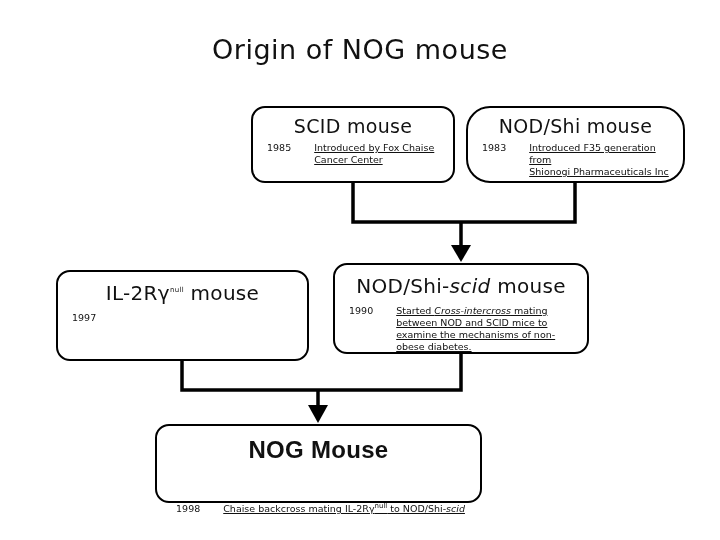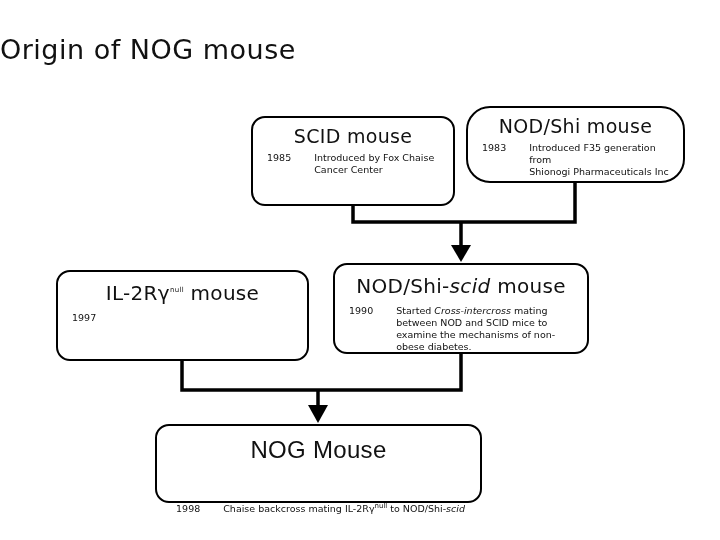--- a/index.html
+++ b/index.html
@@ -14,21 +14,21 @@
     width: 720px;
     height: 540px;
     background: #ffffff;
     overflow: hidden;
   }
   .title {
     position: absolute;
     top: 34px;
     left: 0;
     width: 720px;
-    text-align: left;
+    text-align: center;
     font-size: 27px;
     font-weight: 500;
     letter-spacing: 0.5px;
     margin: 0;
   }
   .connectors {
     position: absolute;
     top: 0;
     left: 0;
     width: 720px;
@@ -51,39 +51,39 @@
   }
   .box-body {
     display: flex;
     align-items: flex-start;
     gap: 23px;
     padding: 5px 10px 0 14px;
     font-size: 9.5px;
     line-height: 1.25;
   }
   .year { flex: 0 0 auto; }
-  .desc { text-align: left; }
+  .desc { text-align: left; text-decoration: underline; }
   .preline { white-space: pre-line; }
   sup { font-size: 7px; vertical-align: super; line-height: 0; }
   .it { font-style: italic; }
 
   
-  #box-scid    { left: 251px; top: 116px; width: 204px; height: 90px; }
+  #box-scid    { left: 251px; top: 106px; width: 204px; height: 77px; }
   #box-nodshi  { left: 466px; top: 106px; width: 219px; height: 77px; border-radius: 24px; }
   #box-il2r    { left: 56px;  top: 270px; width: 253px; height: 91px; }
   #box-nodscid { left: 333px; top: 263px; width: 256px; height: 91px; }
   #box-nog     { left: 155px; top: 424px; width: 327px; height: 79px; }
 
   #box-il2r .box-title, #box-nodscid .box-title { font-size: 20px; margin-top: 9px; }
   #box-il2r .box-body { padding-top: 7px; }
   #box-nodscid .box-body { padding-top: 7px; }
 
   #box-nog .box-title {
     font-size: 24px;
-    font-weight: 400;
+    font-weight: 700;
     font-family: "Liberation Sans", sans-serif;
     margin-top: 10px;
   }
   #box-nog .box-body {
     justify-content: center;
     padding-top: 8px;
     margin-top: 31px;
   }
 </style>
 </head>

